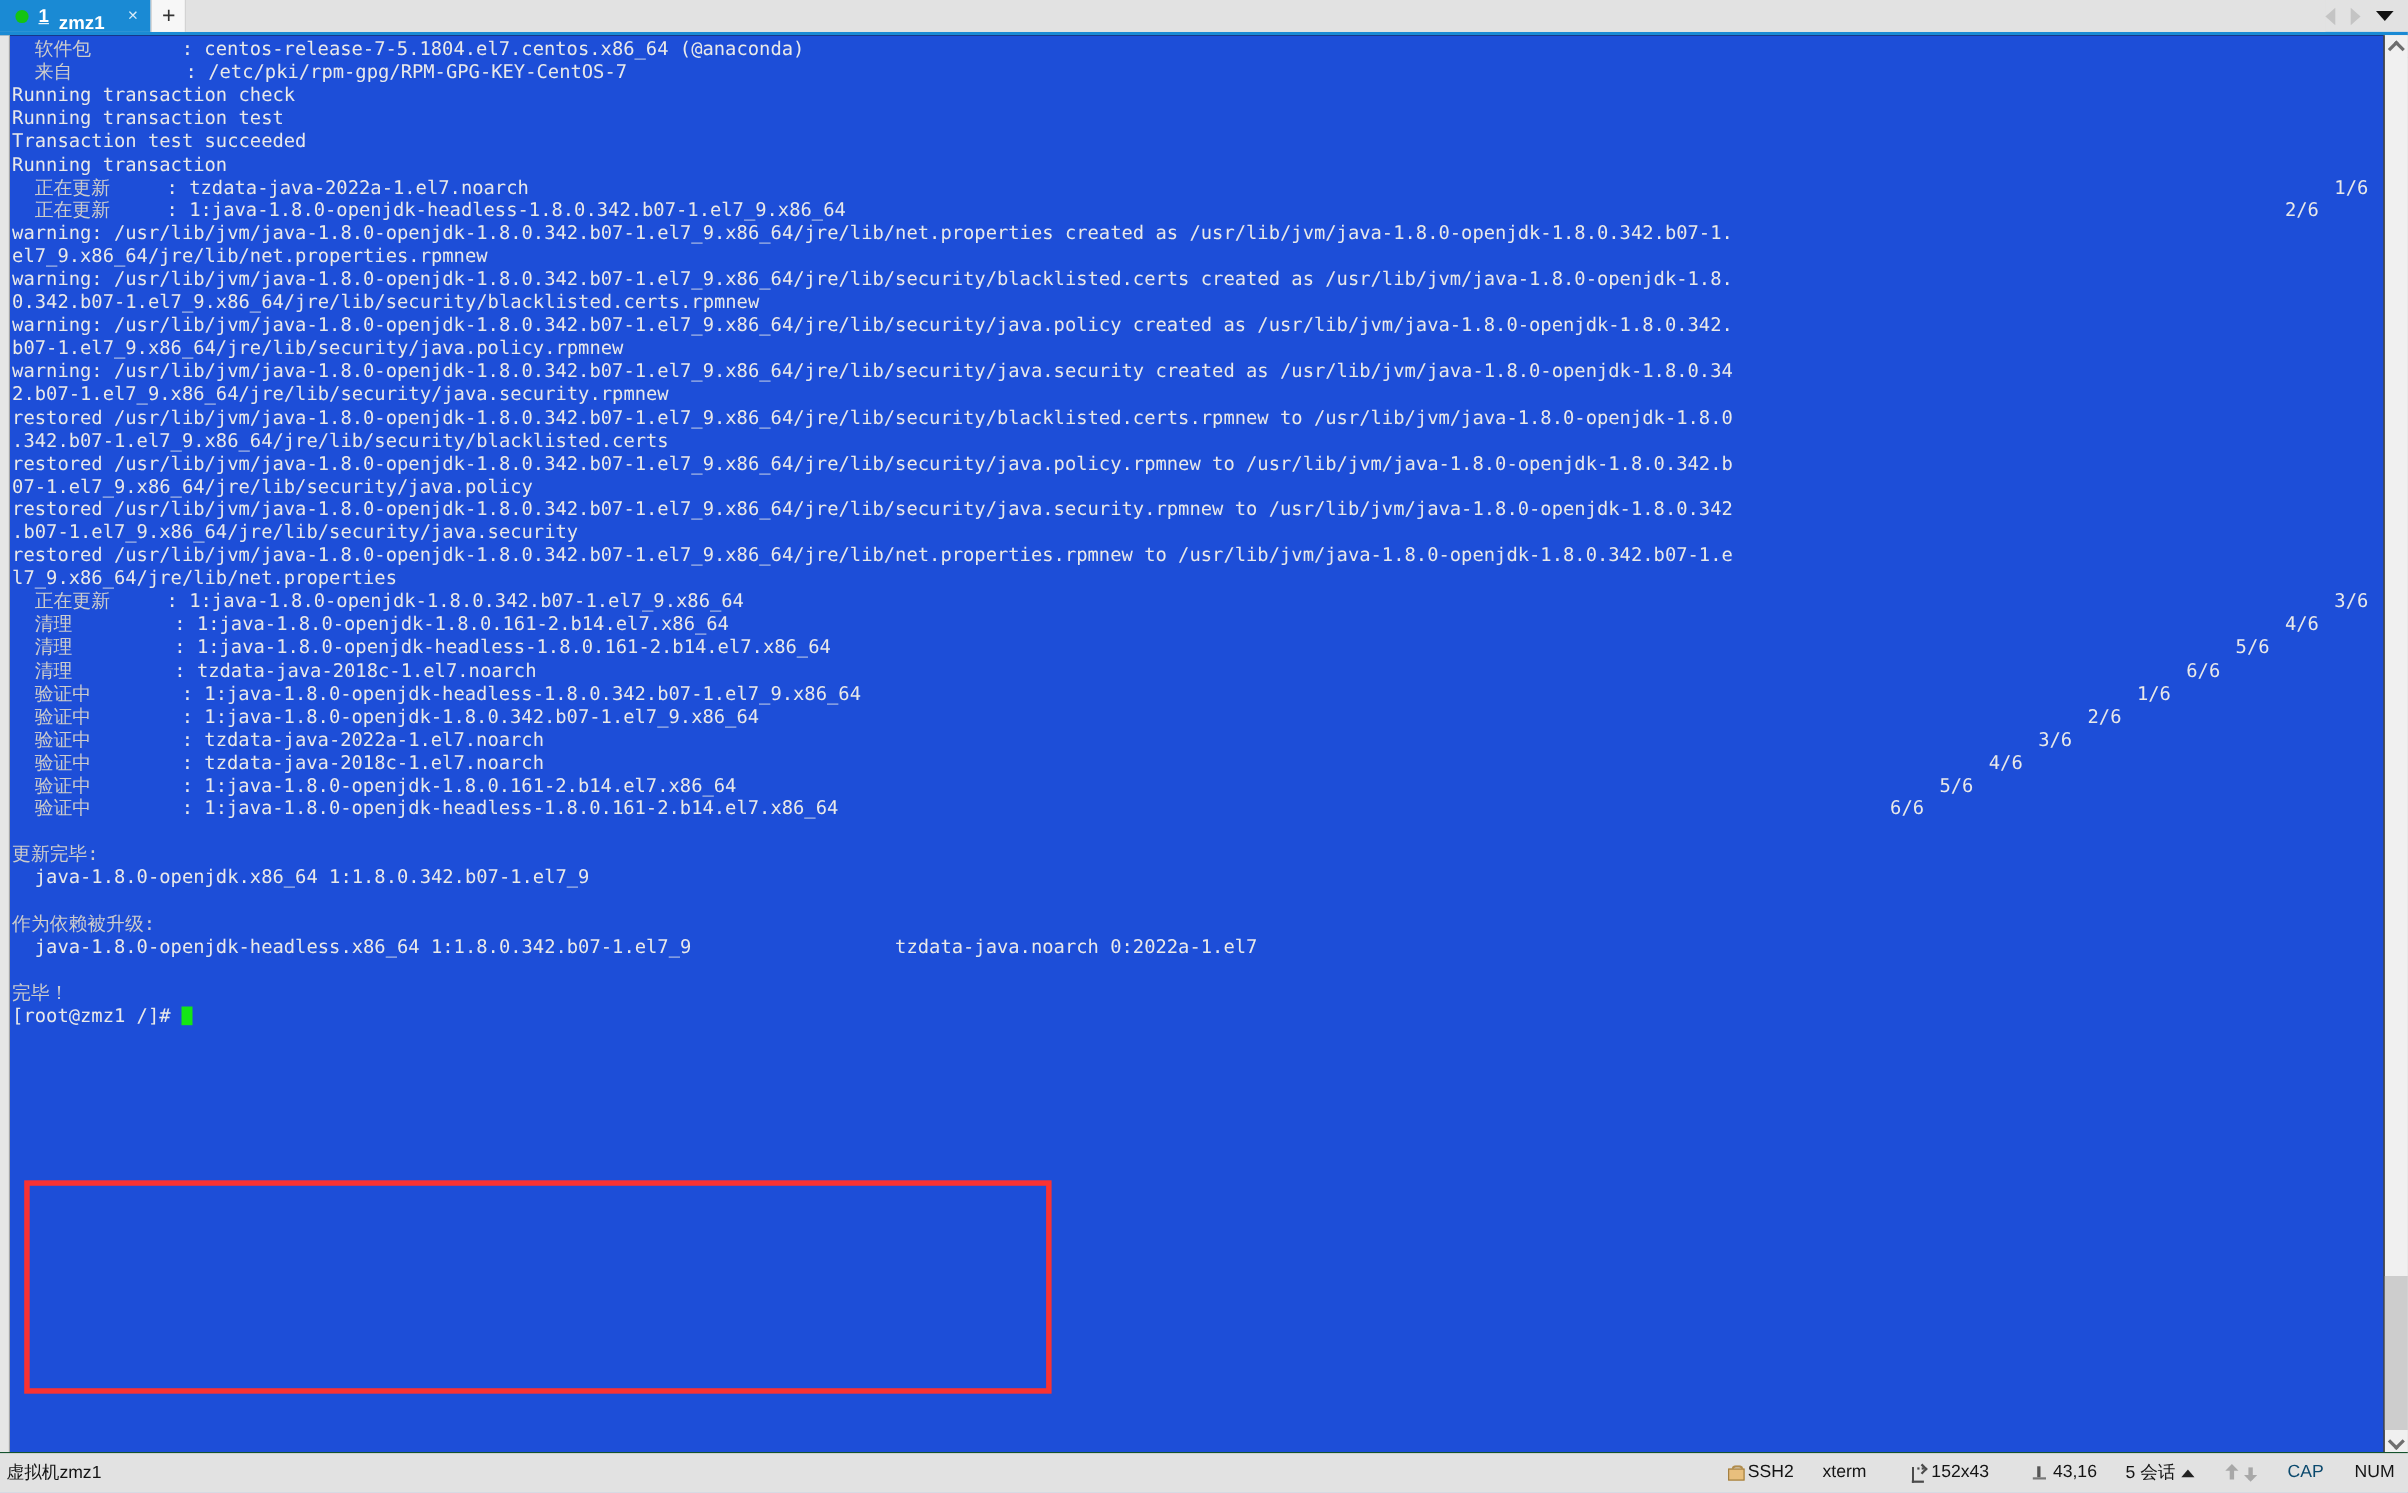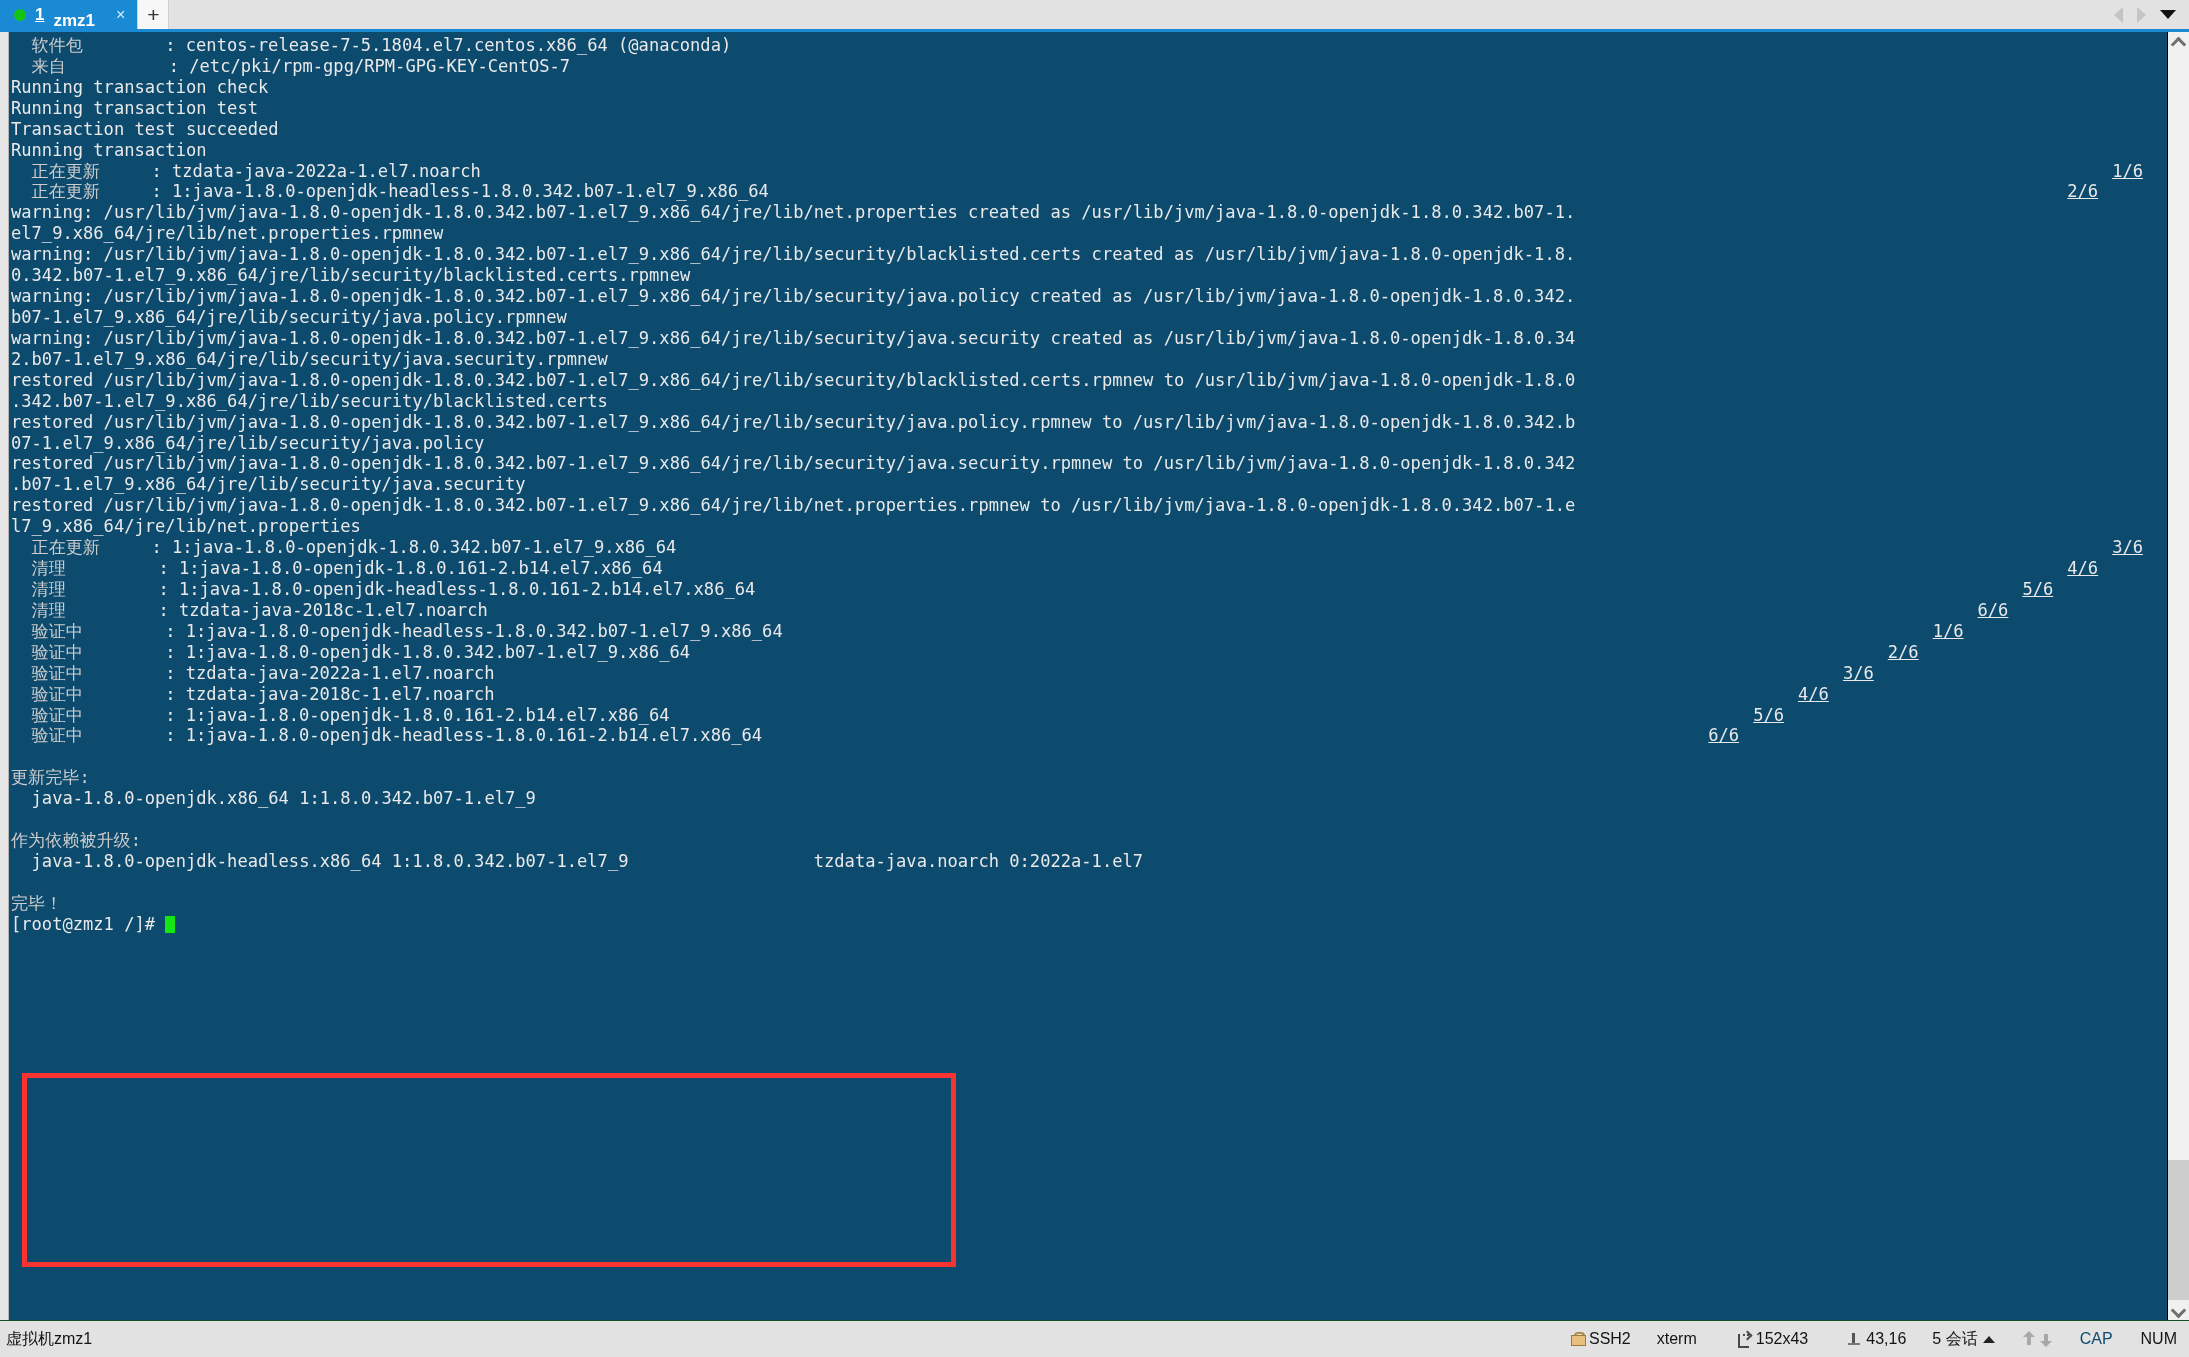--- a/index.html
+++ b/index.html
@@ -48,30 +48,30 @@
   .tri-left  { border-top: 8px solid transparent; border-bottom: 8px solid transparent; border-right: 9px solid #c4c4c4; }
   .tri-right { border-top: 8px solid transparent; border-bottom: 8px solid transparent; border-left: 9px solid #c4c4c4; }
   .tri-down  { border-left: 8px solid transparent; border-right: 8px solid transparent; border-top: 9px solid #111; }
 
   
   .mid { flex: 1 1 auto; display: flex; min-height: 0; background: #000; }
   .leftgutter { width: 9px; background: #e6e6e6; border-right: 1px solid #b5b5b5; flex: 0 0 auto; }
   .termwrap { flex: 1 1 auto; position: relative; background: #000000; overflow: hidden; }
   .term {
     position: absolute; inset: 0;
-    color: #e9e9e9; background: #0c4a6e;
+    color: #e9e9e9; background: #1d4ed8;
     font-family: "DejaVu Sans Mono", "Liberation Mono", monospace;
     font-size: 17.1px; line-height: 20.93px;
-    padding: 3px 10px 0 2px;
+    padding: 3px 0 0 2px;
     white-space: pre;
     letter-spacing: 0px;
   }
   .line { height: 20.93px; }
   .cjk { color: #cccccc; }
-  .counter { float: right; padding-right: 14px; text-decoration: underline; }
+  .counter { float: right; padding-right: 14px; }
   .cursor {
     display: inline-block; width: 10px; height: 17px;
     background: #14e614; vertical-align: -3px;
   }
   .hlbox {
     position: absolute;
     left: 13px; top: 1041px; width: 934px; height: 194px;
     border: 5px solid #f93232; pointer-events: none;
   }
 

